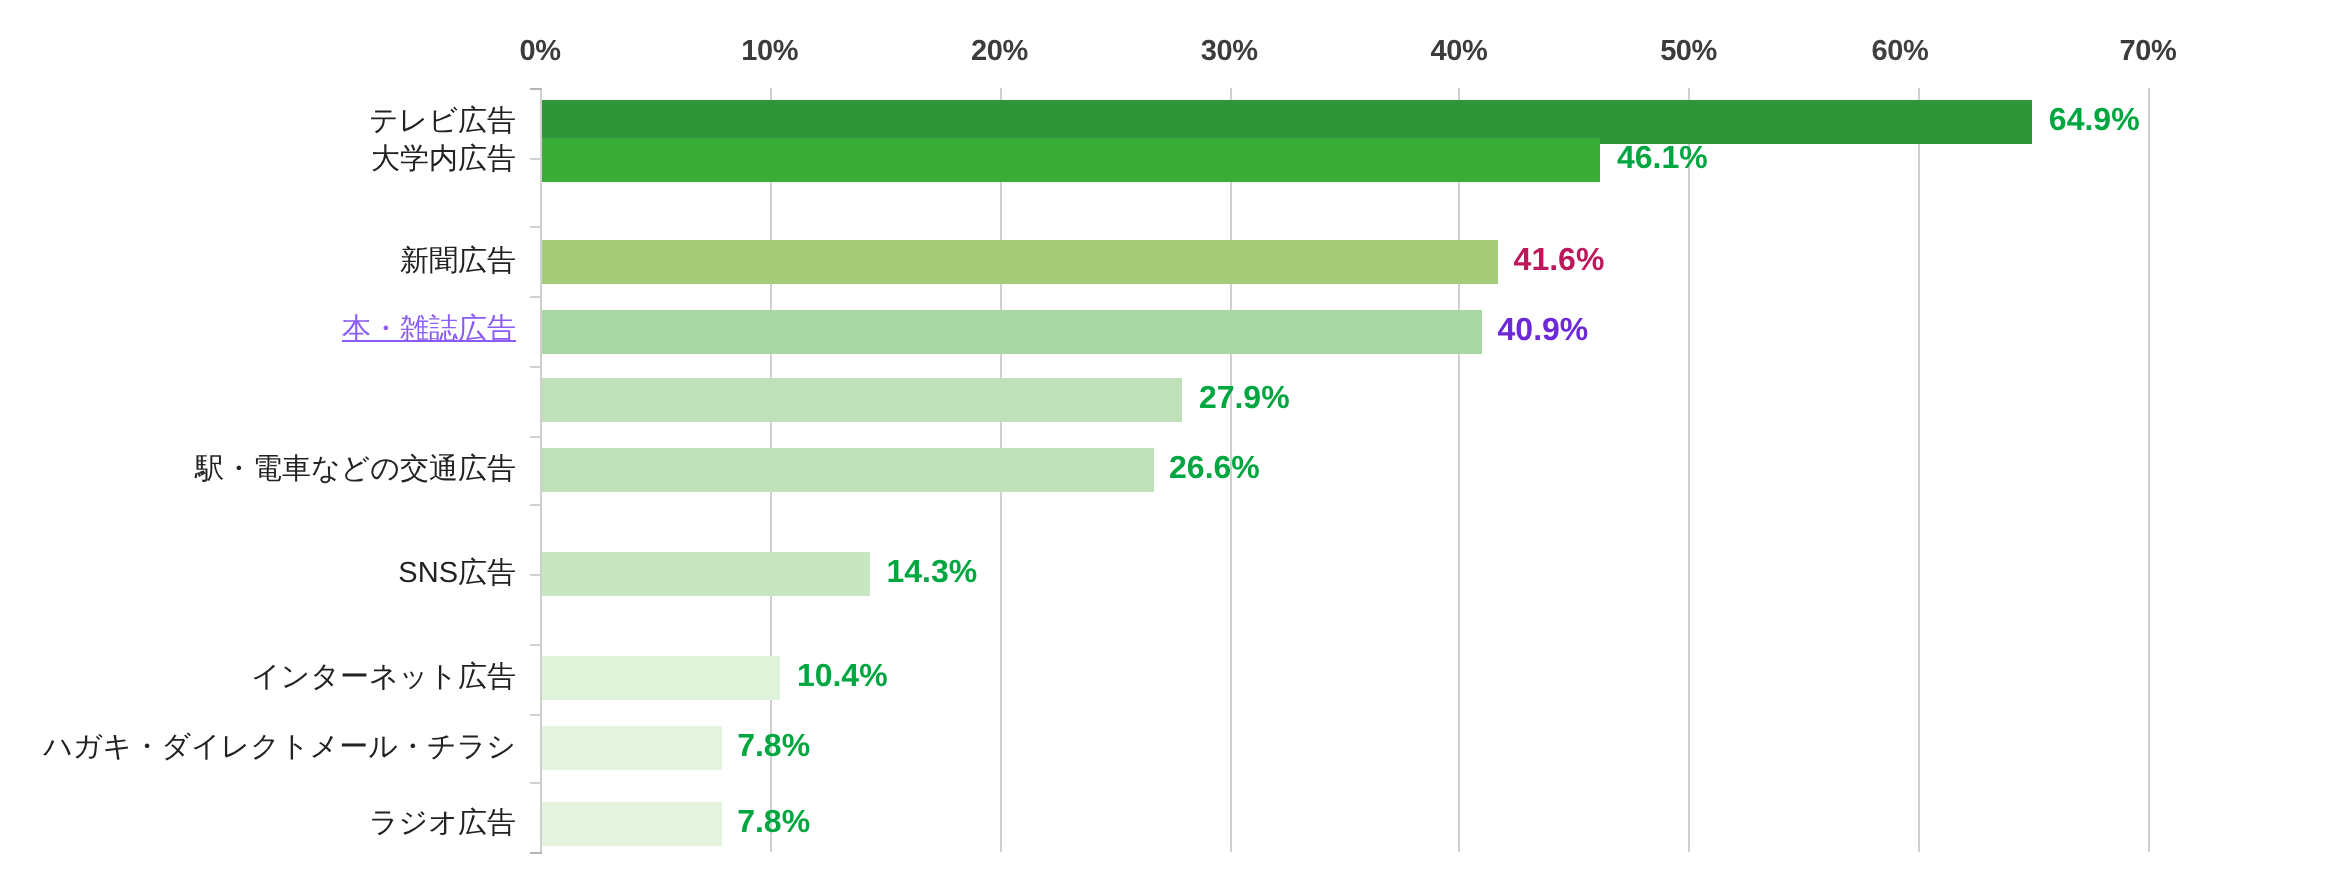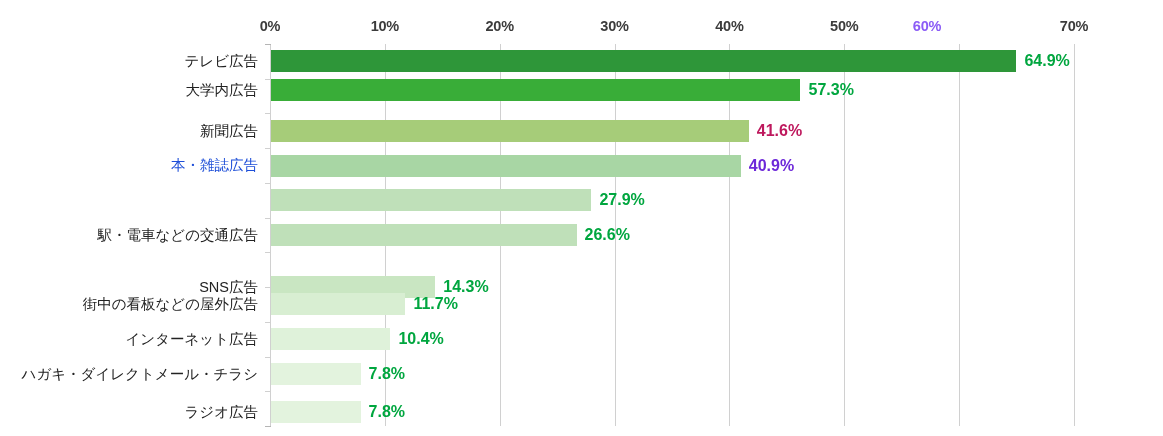--- a/index.html
+++ b/index.html
@@ -126,21 +126,21 @@
 
 <div id="chart-root">
 
   <div class="x-axis-labels">
       <div class="x-tick-label" style="left: 270px; color: rgb(60, 60, 60);">0%</div>
       <div class="x-tick-label" style="left: 384.857px; color: rgb(60, 60, 60);">10%</div>
       <div class="x-tick-label" style="left: 499.714px; color: rgb(60, 60, 60);">20%</div>
       <div class="x-tick-label" style="left: 614.571px; color: rgb(60, 60, 60);">30%</div>
       <div class="x-tick-label" style="left: 729.429px; color: rgb(60, 60, 60);">40%</div>
       <div class="x-tick-label" style="left: 844.286px; color: rgb(60, 60, 60);">50%</div>
-      <div class="x-tick-label" style="left: 927px; color: #8b5cf6;">60%</div>
+      <div class="x-tick-label" style="left: 950px; color: #404040;">60%</div>
       <div class="x-tick-label" style="left: 1074px; color: rgb(60, 60, 60);">70%</div>
     </div>
 
   <div class="y-axis-line"></div>
 
   <div class="plot-area">
       <div class="gridline" style="left: 0px; background: rgb(208, 208, 208);"></div>
       <div class="gridline" style="left: 114.857px; background: rgb(208, 208, 208);"></div>
       <div class="gridline" style="left: 229.714px; background: rgb(208, 208, 208);"></div>
       <div class="gridline" style="left: 344.571px; background: rgb(208, 208, 208);"></div>
@@ -151,36 +151,36 @@
     </div>
 
   <div class="rows-layer">
       <div class="bar-row" style="top: 0px; height: 34.7273px;">
         <div class="cat-label" style="color: rgb(34, 34, 34);">テレビ広告</div>
         <div class="bar-wrap">
           <div class="bar" style="width: 745.423px; background: rgb(46, 150, 57); border: 1px solid rgb(46, 150, 57);"></div>
           <div class="bar-value" style="color: rgb(0, 166, 63);">64.9%</div>
         </div>
       </div>
-      <div class="bar-row" style="top: 29px; height: 34.7273px;">
+      <div class="bar-row" style="top: 19px; height: 34.7273px;">
         <div class="cat-label" style="color: rgb(34, 34, 34);">大学内広告</div>
         <div class="bar-wrap">
           <div class="bar" style="width: 529.491px; background: rgb(57, 173, 56); border: 1px solid rgb(57, 173, 56);"></div>
-          <div class="bar-value" style="color: rgb(0, 166, 63);">57.3%</div>
+          <div class="bar-value" style="color: rgb(0, 166, 63);">46.1%</div>
         </div>
       </div>
       <div class="bar-row" style="top: 69.4545px; height: 34.7273px;">
         <div class="cat-label" style="color: rgb(34, 34, 34);">新聞広告</div>
         <div class="bar-wrap">
           <div class="bar" style="width: 477.806px; background: rgb(166, 204, 121); border: 1px solid rgb(166, 204, 121);"></div>
           <div class="bar-value" style="color: #be185d;">41.6%</div>
         </div>
       </div>
       <div class="bar-row" style="top: 104.182px; height: 34.7273px;">
-        <div class="cat-label" style="color: #1d4ed8;">本・雑誌広告</div>
+        <div class="cat-label" style="color: #8b5cf6; text-decoration: underline;">本・雑誌広告</div>
         <div class="bar-wrap">
           <div class="bar" style="width: 469.766px; background: rgb(168, 214, 164); border: 1px solid rgb(168, 214, 164);"></div>
           <div class="bar-value" style="color: #6d28d9; text-align: right;">40.9%</div>
         </div>
       </div>
       <div class="bar-row" style="top: 138.909px; height: 34.7273px;">
         <div class="bar-wrap">
           <div class="bar" style="width: 320.451px; background: rgb(191, 224, 185); border: 1px solid rgb(191, 224, 185);"></div>
           <div class="bar-value" style="color: rgb(0, 166, 63);">27.9%</div>
         </div>
@@ -190,27 +190,20 @@
         <div class="bar-wrap">
           <div class="bar" style="width: 305.52px; background: rgb(191, 224, 185); border: 1px solid rgb(191, 224, 185);"></div>
           <div class="bar-value" style="color: rgb(0, 166, 63);">26.6%</div>
         </div>
       </div>
       <div class="bar-row" style="top: 226px; height: 34.7273px;">
         <div class="cat-label" style="color: rgb(34, 34, 34);">SNS広告</div>
         <div class="bar-wrap">
           <div class="bar" style="width: 164.246px; background: rgb(201, 230, 194); border: 1px solid rgb(201, 230, 194);"></div>
           <div class="bar-value" style="color: rgb(0, 166, 63);">14.3%</div>
-        </div>
-      </div>
-      <div class="bar-row" style="top: 243.091px; height: 34.7273px;">
-        <div class="cat-label" style="color: rgb(34, 34, 34);">街中の看板などの屋外広告</div>
-        <div class="bar-wrap">
-          <div class="bar" style="width: 134.383px; background: rgb(216, 238, 210); border: 1px solid rgb(216, 238, 210);"></div>
-          <div class="bar-value" style="color: rgb(0, 166, 63);">11.7%</div>
         </div>
       </div>
       <div class="bar-row" style="top: 277.818px; height: 34.7273px;">
         <div class="cat-label" style="color: rgb(34, 34, 34);">インターネット広告</div>
         <div class="bar-wrap">
           <div class="bar" style="width: 119.451px; background: rgb(223, 242, 218); border: 1px solid rgb(223, 242, 218);"></div>
           <div class="bar-value" style="color: rgb(0, 166, 63);">10.4%</div>
         </div>
       </div>
       <div class="bar-row" style="top: 312.545px; height: 34.7273px;">

